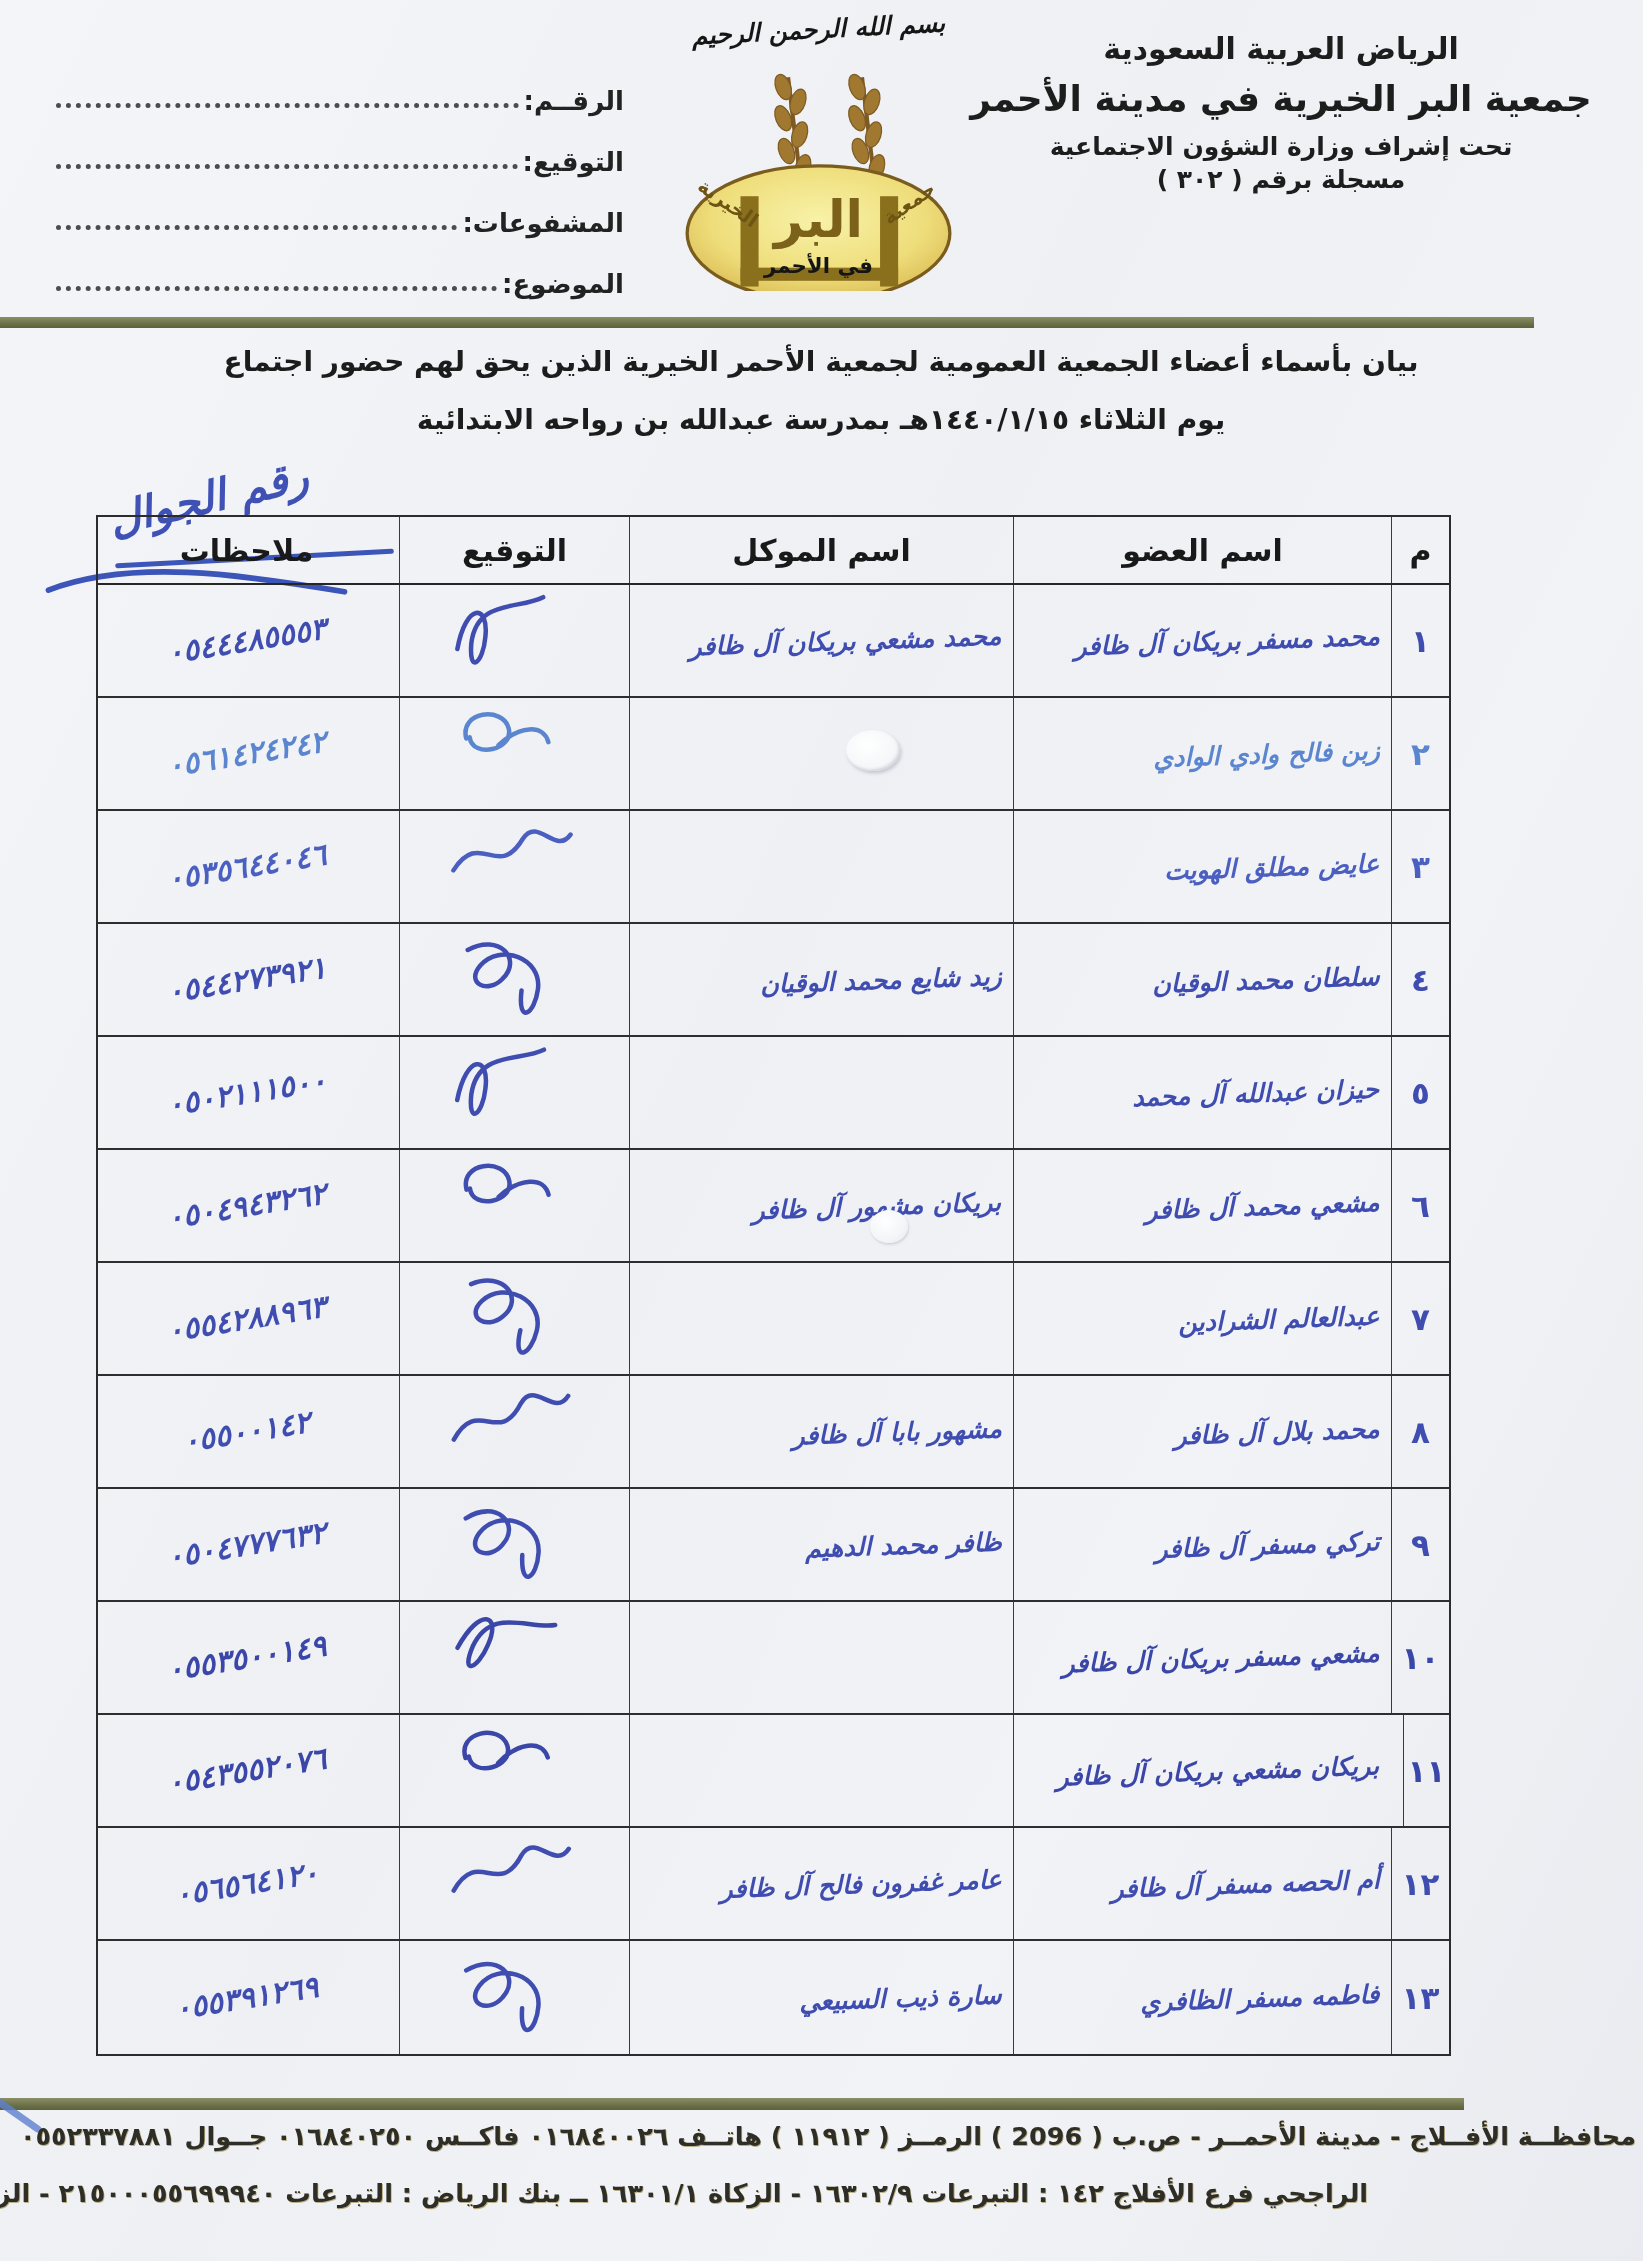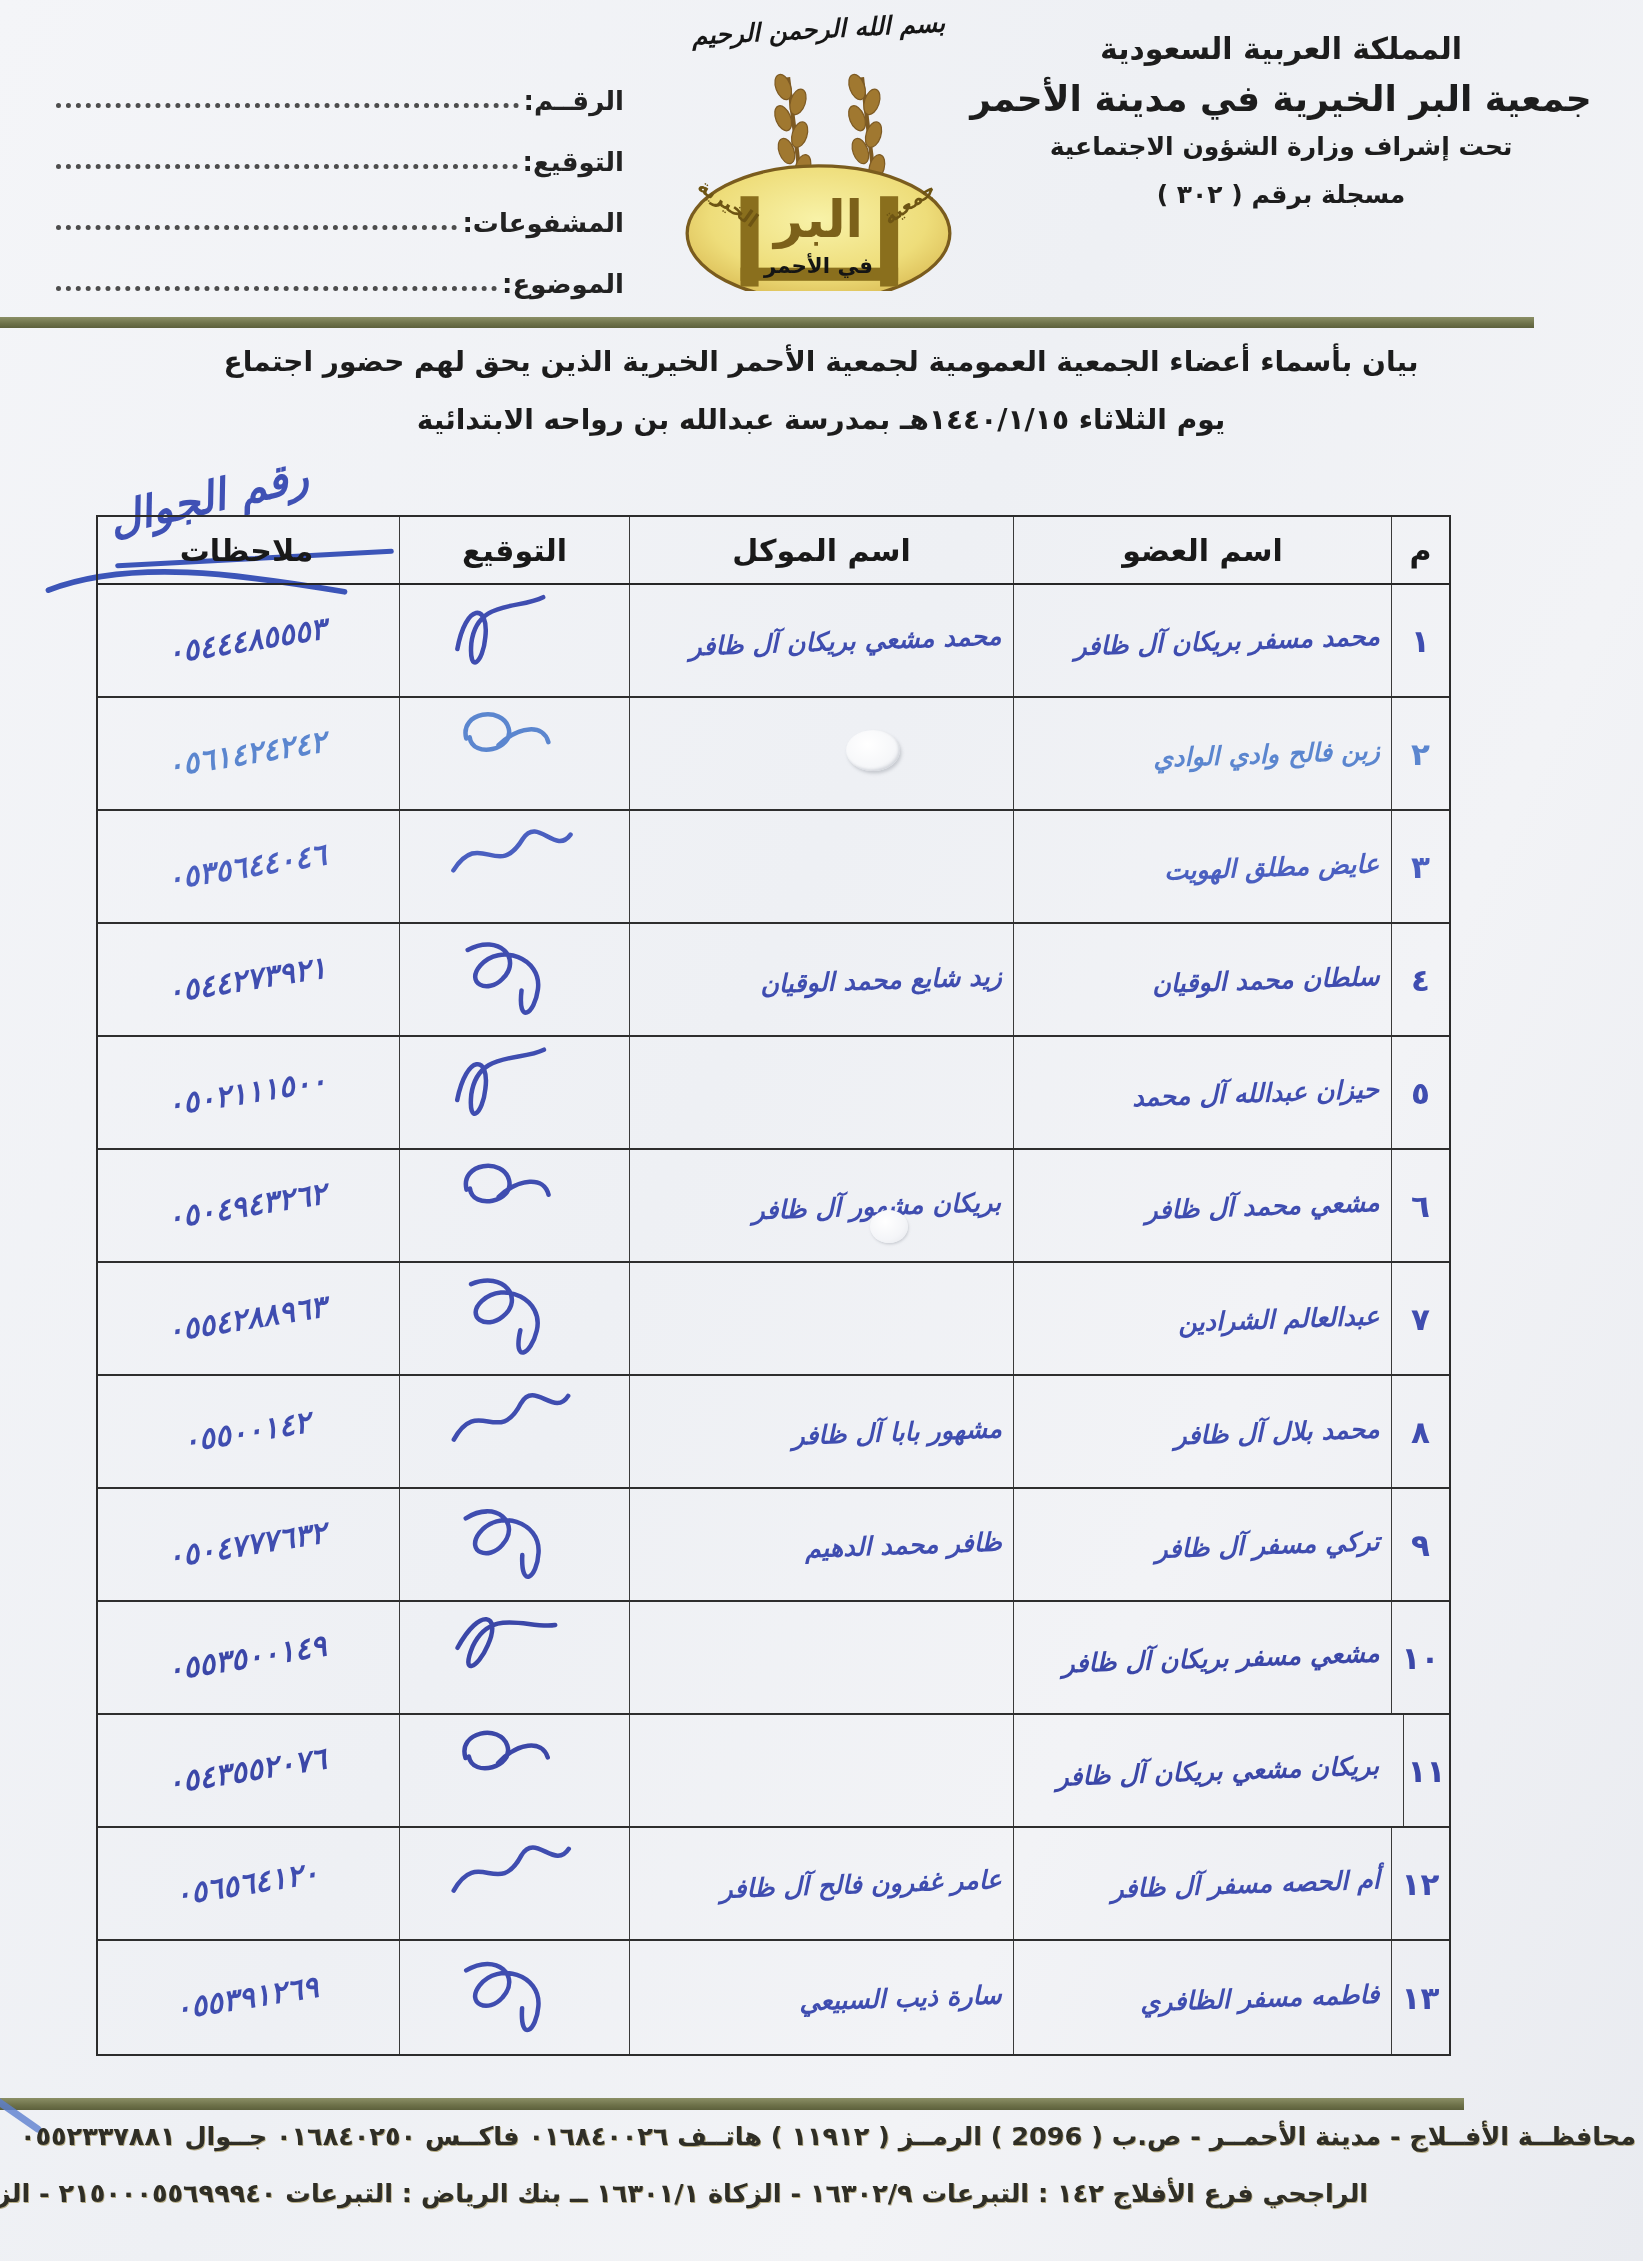--- a/index.html
+++ b/index.html
@@ -7,21 +7,21 @@
   #page{
     position:relative;width:1644px;height:2261px;margin:0 auto;
     background:linear-gradient(115deg,#f4f5f8 0%,#eef0f4 45%,#f2f3f6 70%,#e9ebf0 100%);
     font-family:"DejaVu Sans",sans-serif;overflow:hidden;direction:rtl;
   }
   
   .hdr-right{position:absolute;top:31px;left:953px;width:658px;text-align:center;color:#1d1d1d;}
   .hdr-right .l1{font-size:30px;font-weight:bold;letter-spacing:0.8px;}
   .hdr-right .l2{font-size:36px;font-weight:bold;margin-top:11.5px;}
   .hdr-right .l3{font-size:25px;font-weight:bold;margin-top:13px;}
-  .hdr-right .l4{font-size:25px;font-weight:bold;margin-top:19px;}
+  .hdr-right .l4{font-size:25px;font-weight:bold;margin-top:4px;}
   .hdr-left{position:absolute;top:60px;right:1019px;left:49px;direction:rtl;}
   .field-row{display:flex;align-items:flex-end;height:61px;direction:rtl;}
   .field-row .lbl{font-size:26px;font-weight:bold;color:#222;white-space:nowrap;padding-bottom:5px;}
   .field-row .dots{flex:1;border-bottom:5px dotted #4c4c4c;margin:0 5px 13px 8.2px;height:0.8px;}
   
   .logo-wrap{position:absolute;top:15px;left:643px;width:353px;text-align:center;}
   .bismillah{font-size:25px;font-weight:bold;color:#161616;transform:rotate(-3deg);letter-spacing:0.8px;font-style:italic;}
   
   .bar-top{position:absolute;top:317px;left:0;width:1535px;height:10.7px;background:linear-gradient(#8b8f66,#6d7149 60%,#5c603c);}
   .bar-bottom{position:absolute;top:2098px;left:0;width:1465px;height:11.5px;background:linear-gradient(#8b8f66,#6d7149 60%,#5c603c);}
@@ -63,21 +63,21 @@
   .droplet2{position:absolute;top:1210px;left:871px;width:38px;height:33px;border-radius:50%;
     background:radial-gradient(ellipse at 40% 35%,#ffffff 0%,#f4f5f8 60%,#e3e5ea 100%);
     box-shadow:0.8px 1.6px 2.5px rgba(150,155,165,.4);}
 </style>
 </head>
 <body>
 
 <div id="page">
 
   <div class="hdr-right">
-    <div class="l1">المملكة العربية السعودية</div>
+    <div class="l1">الرياض العربية السعودية</div>
     <div class="l2">جمعية البر الخيرية في مدينة الأحمر</div>
     <div class="l3">تحت إشراف وزارة الشؤون الاجتماعية</div>
     <div class="l4">مسجلة برقم ( ٣٠٢ )</div>
   </div>
 
   <div class="logo-wrap">
     <div class="bismillah">بسم الله الرحمن الرحيم</div>
     <svg width="353" height="247" viewBox="0 0 430 300">
 
       <g stroke="#7d5a23" stroke-width="5" fill="#a07830">

